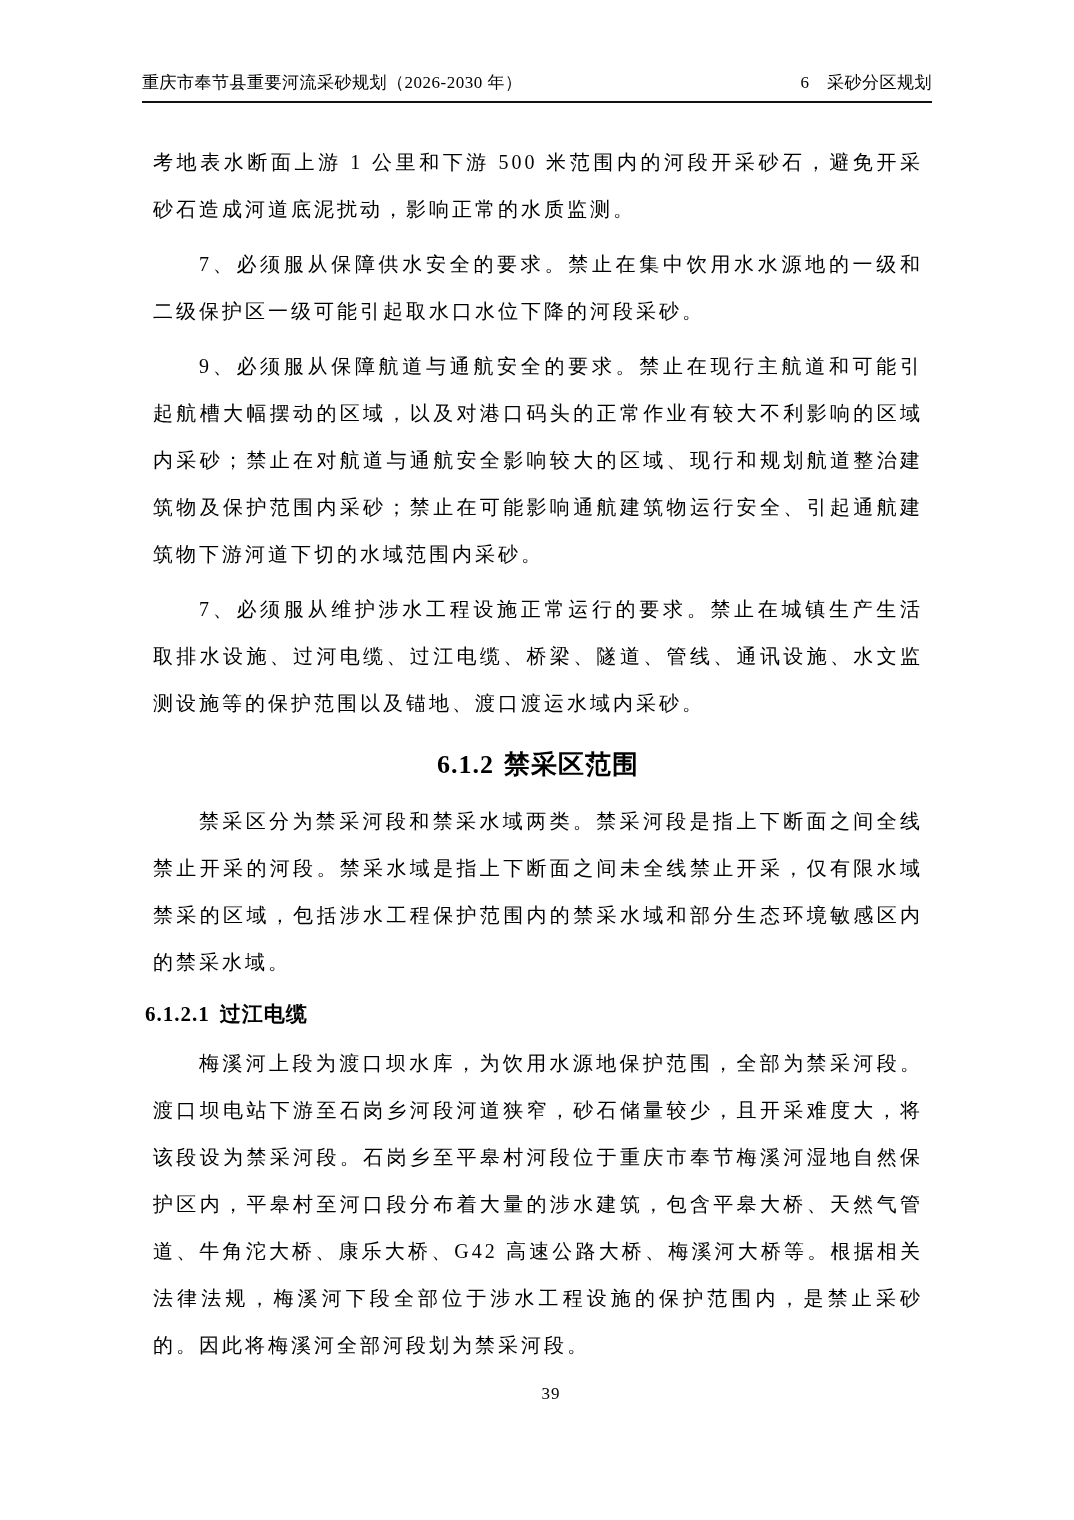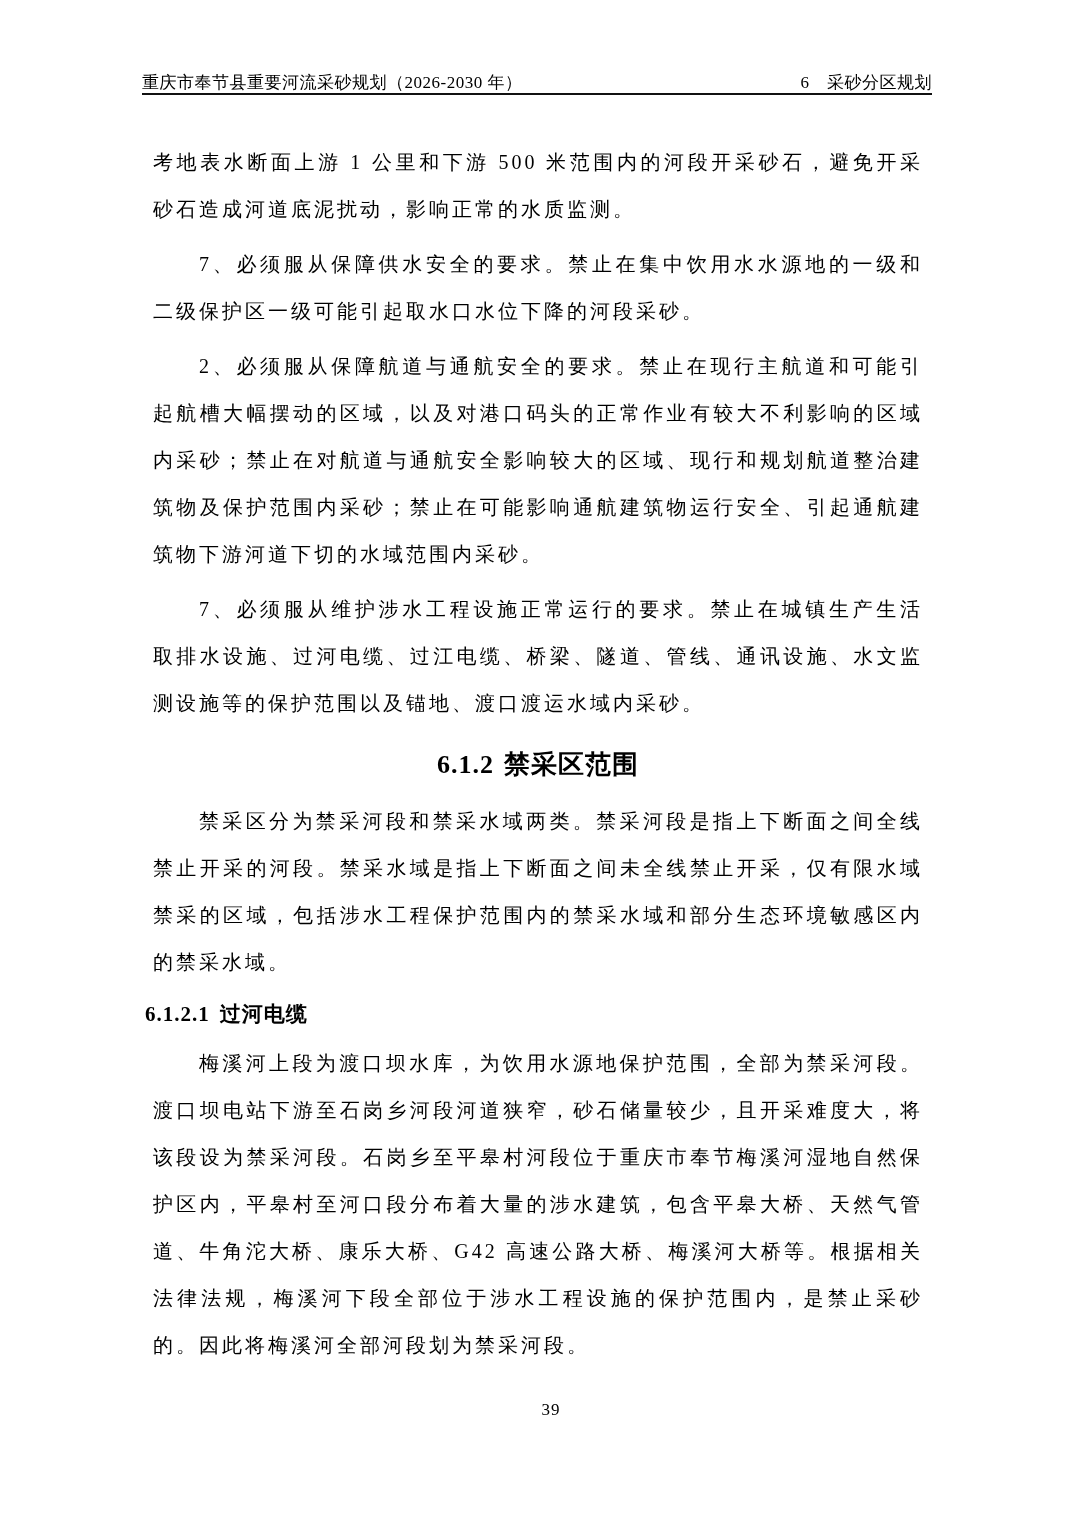--- a/index.html
+++ b/index.html
@@ -19,20 +19,21 @@
   .header {
     position: absolute;
     top: 73px;
     left: 142px;
     width: 790px;
     display: flex;
     justify-content: space-between;
     align-items: flex-end;
     font-size: 17px;
     line-height: 20px;
+    padding-bottom: 8px;
     border-bottom: 2px solid #111111;
     letter-spacing: 0.5px;
   }
   .content {
     position: absolute;
     top: 131px;
     left: 145px;
     width: 786px;
     font-size: 20px;
     line-height: 47px;
@@ -75,51 +76,50 @@
     position: absolute;
     top: 1383px;
     left: 0;
     width: 100%;
     text-align: center;
     font-size: 17px;
     line-height: 22px;
     padding-left: 28px;
     box-sizing: border-box;
     letter-spacing: 1px;
-    margin-top: 16px;
   }
 </style>
 </head>
 <body>
 
 <div class="page">
 
   <header class="header">
     <span>重庆市奉节县重要河流采砂规划（2026-2030 年）</span>
     <span>6　采砂分区规划</span>
   </header>
 
   <main class="content">
 
     <p class="noindent">考地表水断面上游 1 公里和下游 500 米范围内的河段开采砂石，避免开采砂石造成河道底泥扰动，影响正常的水质监测。</p>
 
     <p>7、必须服从保障供水安全的要求。禁止在集中饮用水水源地的一级和二级保护区一级可能引起取水口水位下降的河段采砂。</p>
 
-    <p>2、必须服从保障航道与通航安全的要求。禁止在现行主航道和可能引起航槽大幅摆动的区域，以及对港口码头的正常作业有较大不利影响的区域内采砂；禁止在对航道与通航安全影响较大的区域、现行和规划航道整治建筑物及保护范围内采砂；禁止在可能影响通航建筑物运行安全、引起通航建筑物下游河道下切的水域范围内采砂。</p>
+    <p>9、必须服从保障航道与通航安全的要求。禁止在现行主航道和可能引起航槽大幅摆动的区域，以及对港口码头的正常作业有较大不利影响的区域内采砂；禁止在对航道与通航安全影响较大的区域、现行和规划航道整治建筑物及保护范围内采砂；禁止在可能影响通航建筑物运行安全、引起通航建筑物下游河道下切的水域范围内采砂。</p>
 
     <p>7、必须服从维护涉水工程设施正常运行的要求。禁止在城镇生产生活取排水设施、过河电缆、过江电缆、桥梁、隧道、管线、通讯设施、水文监测设施等的保护范围以及锚地、渡口渡运水域内采砂。</p>
 
     <h2 class="sec-heading">
       <span class="h-num">6.1.2</span><span class="h-text">禁采区范围</span>
     </h2>
 
     <p>禁采区分为禁采河段和禁采水域两类。禁采河段是指上下断面之间全线禁止开采的河段。禁采水域是指上下断面之间未全线禁止开采，仅有限水域禁采的区域，包括涉水工程保护范围内的禁采水域和部分生态环境敏感区内的禁采水域。</p>
 
     <h3 class="subsec-heading">
-      <span class="h-num">6.1.2.1</span><span class="h-text">过河电缆</span>
+      <span class="h-num">6.1.2.1</span><span class="h-text">过江电缆</span>
     </h3>
 
 
     <p>梅溪河上段为渡口坝水库，为饮用水源地保护范围，全部为禁采河段。渡口坝电站下游至石岗乡河段河道狭窄，砂石储量较少，且开采难度大，将该段设为禁采河段。石岗乡至平皋村河段位于重庆市奉节梅溪河湿地自然保护区内，平皋村至河口段分布着大量的涉水建筑，包含平皋大桥、天然气管道、牛角沱大桥、康乐大桥、G42 高速公路大桥、梅溪河大桥等。根据相关法律法规，梅溪河下段全部位于涉水工程设施的保护范围内，是禁止采砂的。因此将梅溪河全部河段划为禁采河段。</p>
 
   </main>
 
   <footer class="footer">
     <span>39</span>
   </footer>

